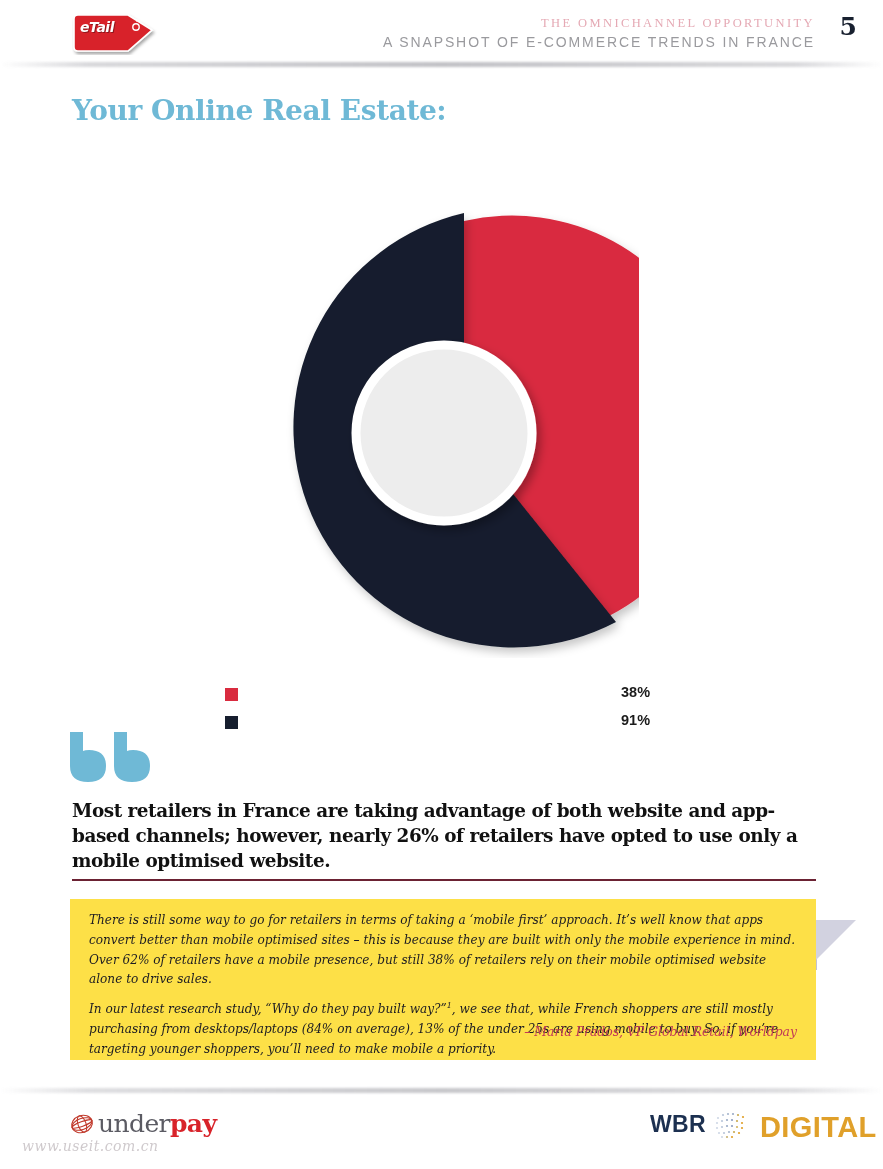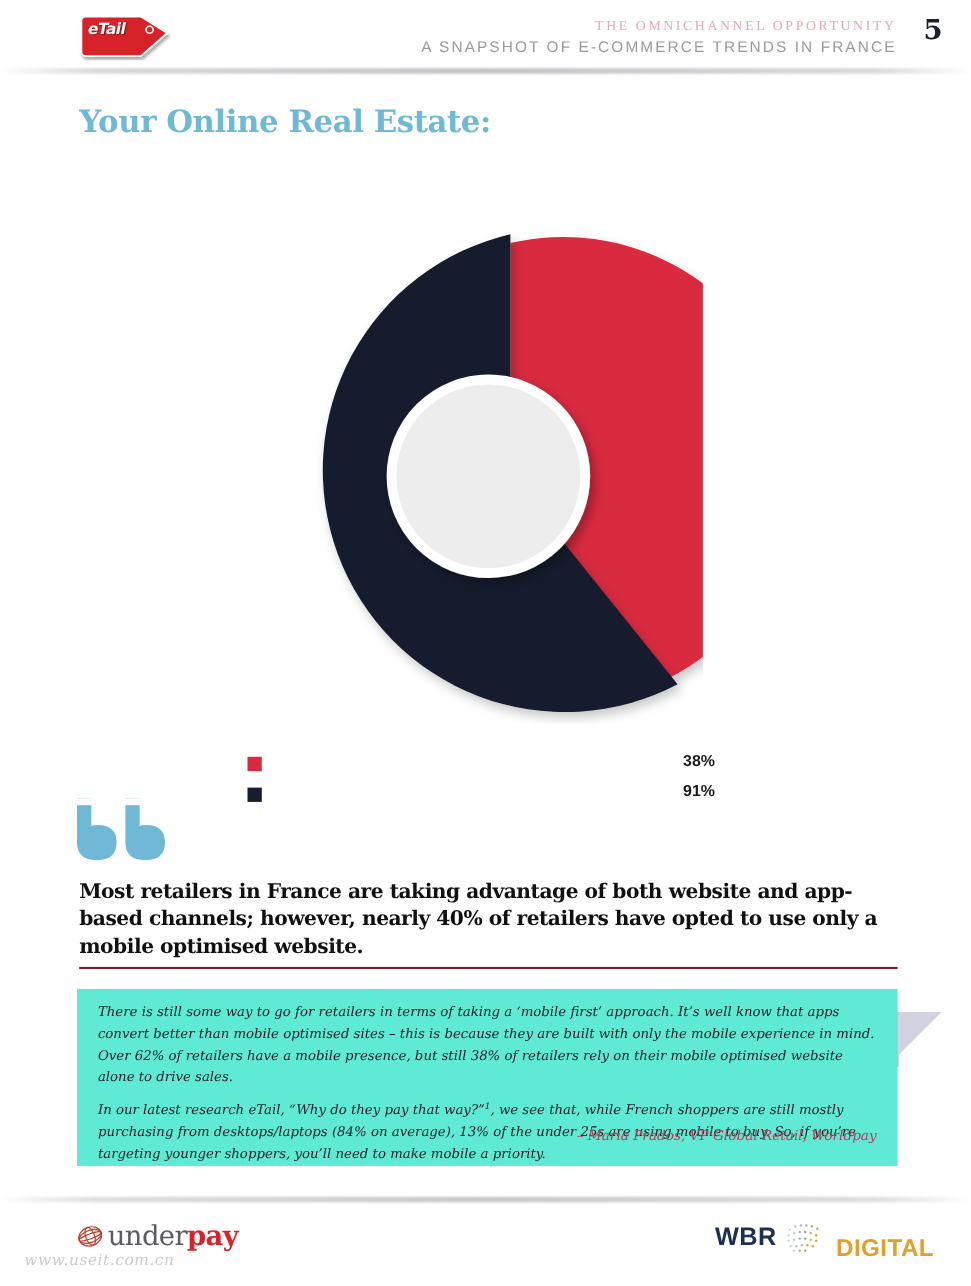--- a/index.html
+++ b/index.html
@@ -171,21 +171,21 @@
     left: 72px; top: 879px;
     width: 744px; height: 1.5px;
     background: #6b2233;
   }
 
   
   .quote-box {
     position: absolute;
     left: 70px; top: 899px;
     width: 746px; height: 161px;
-    background: #5eead4;
+    background: #fde047;
   }
   .quote-corner {
     position: absolute;
     left: 816px; top: 920px;
     width: 0; height: 0;
     border-left: 40px solid #d2d2e0;
     border-bottom: 40px solid transparent;
     border-top: 0;
   }
   .quote-corner-shadow {
@@ -267,25 +267,25 @@
     font-size: 23px;
     letter-spacing: 0.4px;
   }
   .wbr-dots {
     position: absolute;
     left: 62px; top: -1px;
     width: 44px; height: 30px;
   }
   .wbr-digital {
     position: absolute;
-    left: 110px; top: 11px;
+    left: 110px; top: 0;
     color: #e0a02a;
     font-family: "Liberation Sans", sans-serif;
     font-weight: bold;
-    font-size: 22px;
+    font-size: 29px;
     letter-spacing: 0.4px;
   }
   .watermark {
     position: absolute;
     left: 22px; top: 1138px;
     color: #bfb8bc;
     font-family: "DejaVu Serif", serif;
     font-style: italic;
     font-size: 14px;
     opacity: .75;
@@ -355,31 +355,31 @@
     <span class="legend-value">91%</span>
   </div>
 </div>
 
 <svg class="quote-mark" viewBox="0 0 86 58">
   <path d="M0 0 L0 40 Q0 56 18 56 Q36 56 36 40 Q36 24 19 24 Q15 24 13 25 L13 0 Z" fill="#6fb9d6"></path>
   <path d="M44 0 L44 40 Q44 56 62 56 Q80 56 80 40 Q80 24 63 24 Q59 24 57 25 L57 0 Z" fill="#6fb9d6"></path>
   <rect x="0" y="0" width="86" height="6" fill="#ffffff"></rect>
 </svg>
 
-<div class="headline">Most retailers in France are taking advantage of both website and app-based channels; however, nearly 40% of retailers have opted to use only a mobile optimised website.</div>
+<div class="headline">Most retailers in France are taking advantage of both website and app-based channels; however, nearly 26% of retailers have opted to use only a mobile optimised website.</div>
 
 <div class="divider"></div>
 
 <div class="quote-corner-shadow"></div>
 <div class="quote-corner"></div>
 
 <div class="quote-box">
   <div class="quote-text">
     <p>There is still some way to go for retailers in terms of taking a ‘mobile first’ approach. It’s well know that apps convert better than mobile optimised sites – this is because they are built with only the mobile experience in mind. Over 62% of retailers have a mobile presence, but still 38% of retailers rely on their mobile optimised website alone to drive sales.</p>
-    <p><span>In our latest research eTail, “Why do they pay that way?”</span><span class="sup">1</span><span>, we see that, while French shoppers are still mostly purchasing from desktops/laptops (84% on average), 13% of the under 25s are using mobile to buy. So, if you’re targeting younger shoppers, you’ll need to make mobile a priority.</span></p>
+    <p><span>In our latest research study, “Why do they pay built way?”</span><span class="sup">1</span><span>, we see that, while French shoppers are still mostly purchasing from desktops/laptops (84% on average), 13% of the under 25s are using mobile to buy. So, if you’re targeting younger shoppers, you’ll need to make mobile a priority.</span></p>
   </div>
   <div class="quote-attrib">– Maria Prados, VP Global Retail, Worldpay</div>
 </div>
 
 <div class="footer-rule"></div>
 
 <div class="wp-logo">
   <svg class="wp-globe" viewBox="0 0 24 24">
     <g fill="none" stroke="#c0392b" stroke-width="1.1">
       <ellipse cx="12" cy="12" rx="10.5" ry="8.5" transform="rotate(-20 12 12)"></ellipse>

